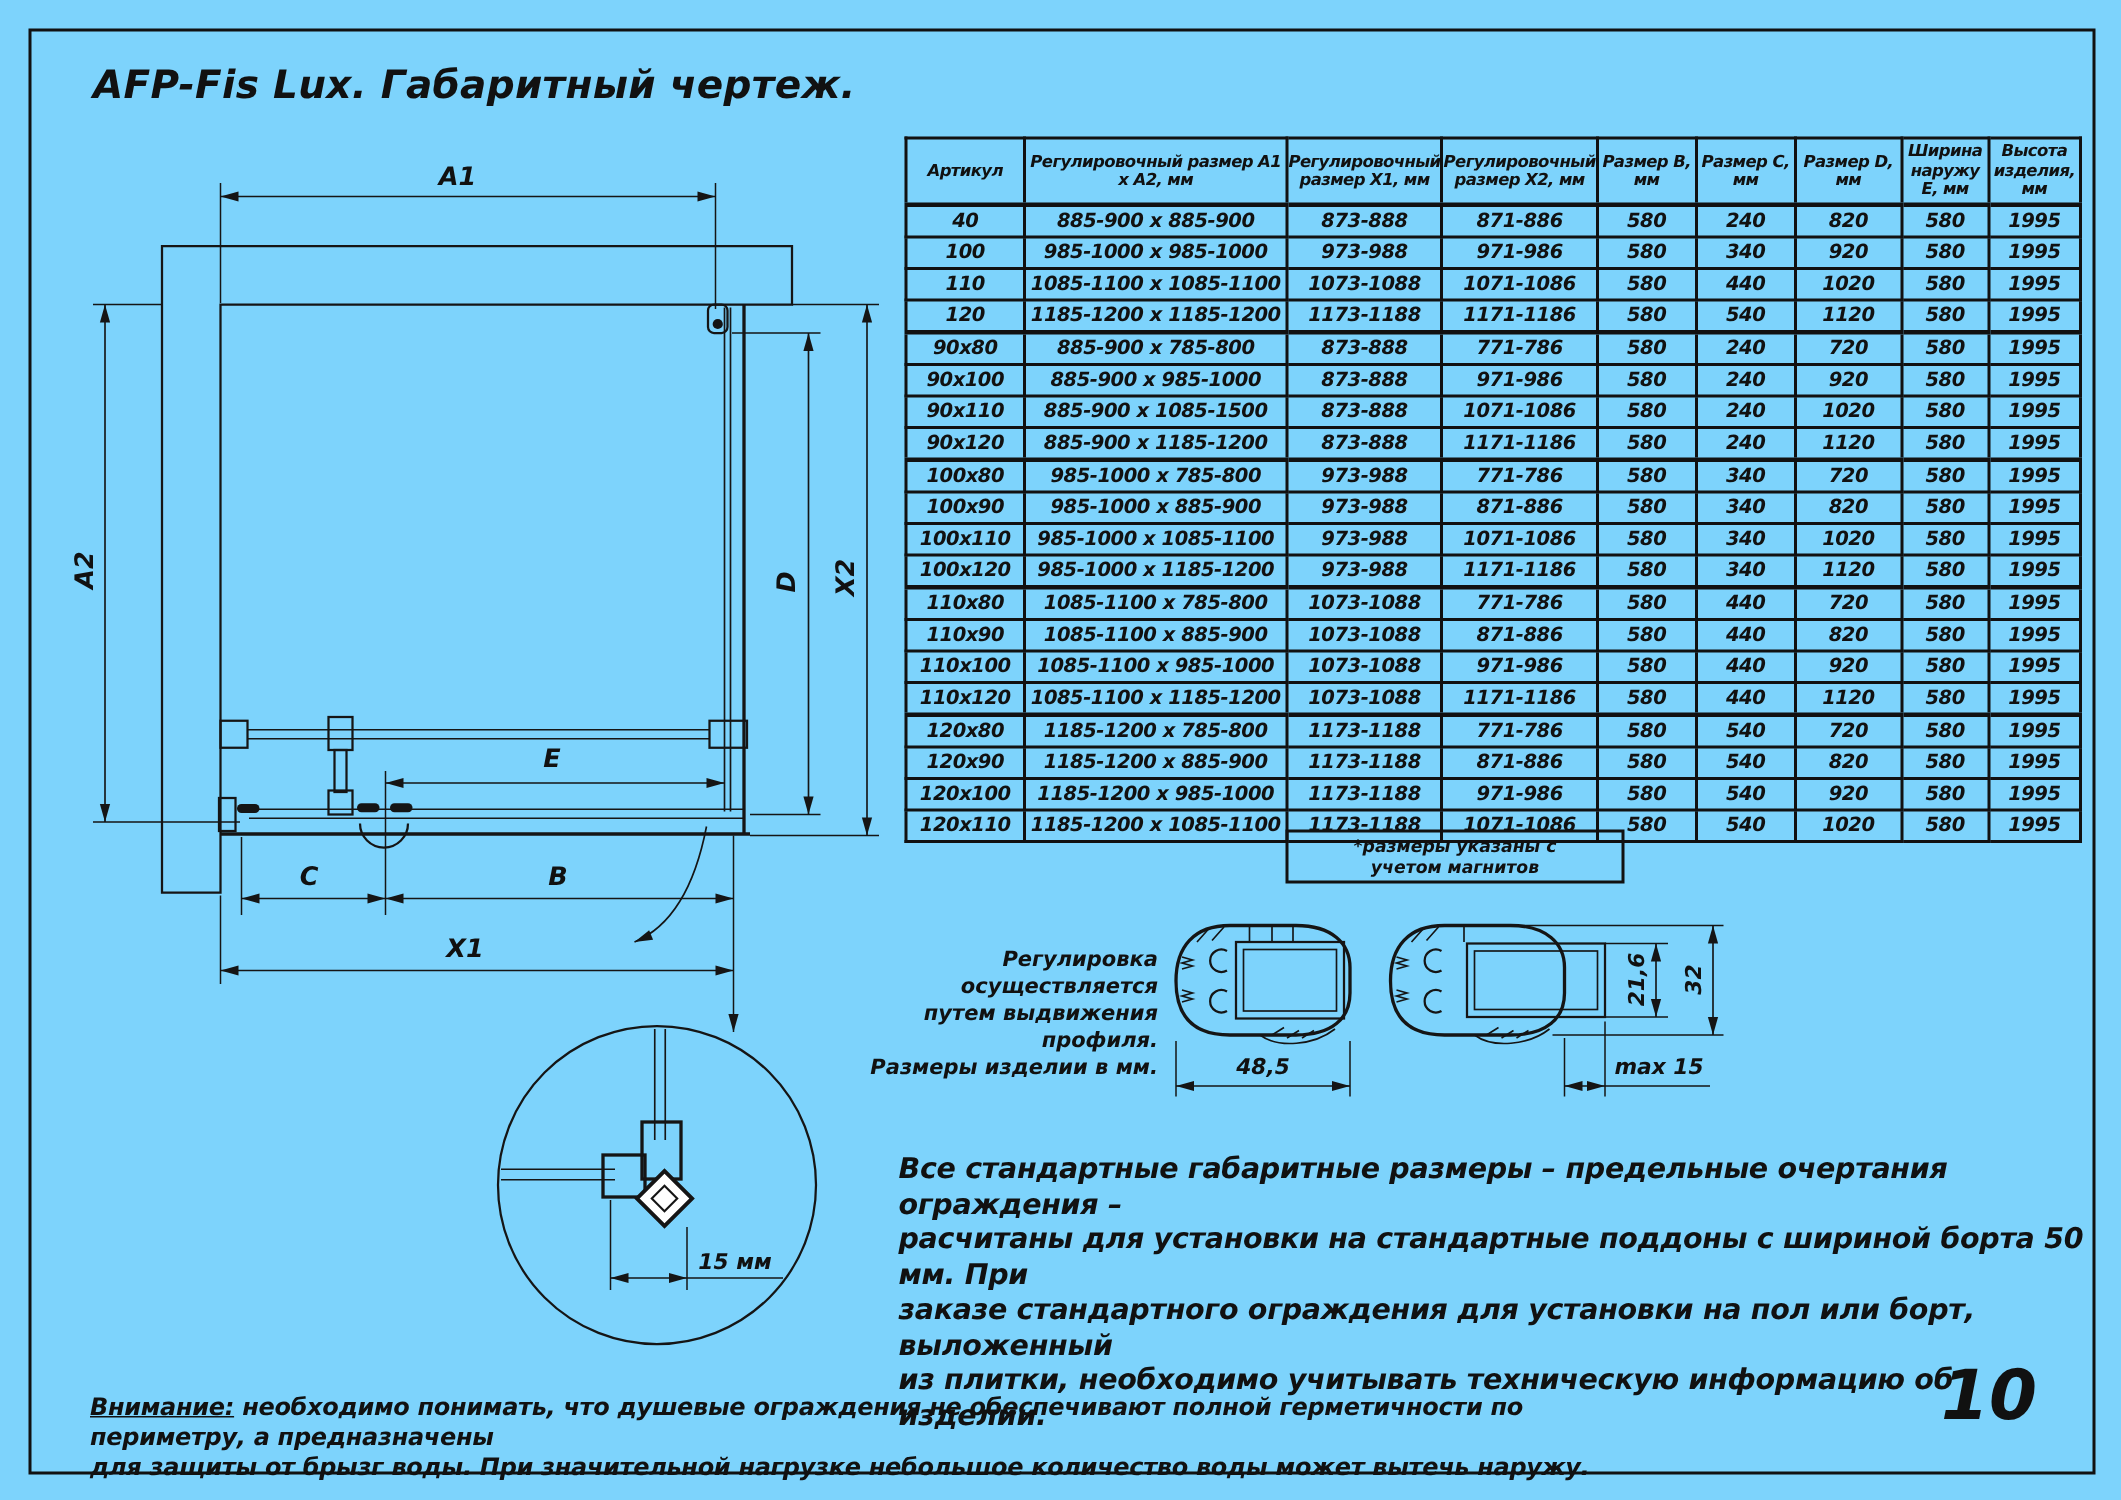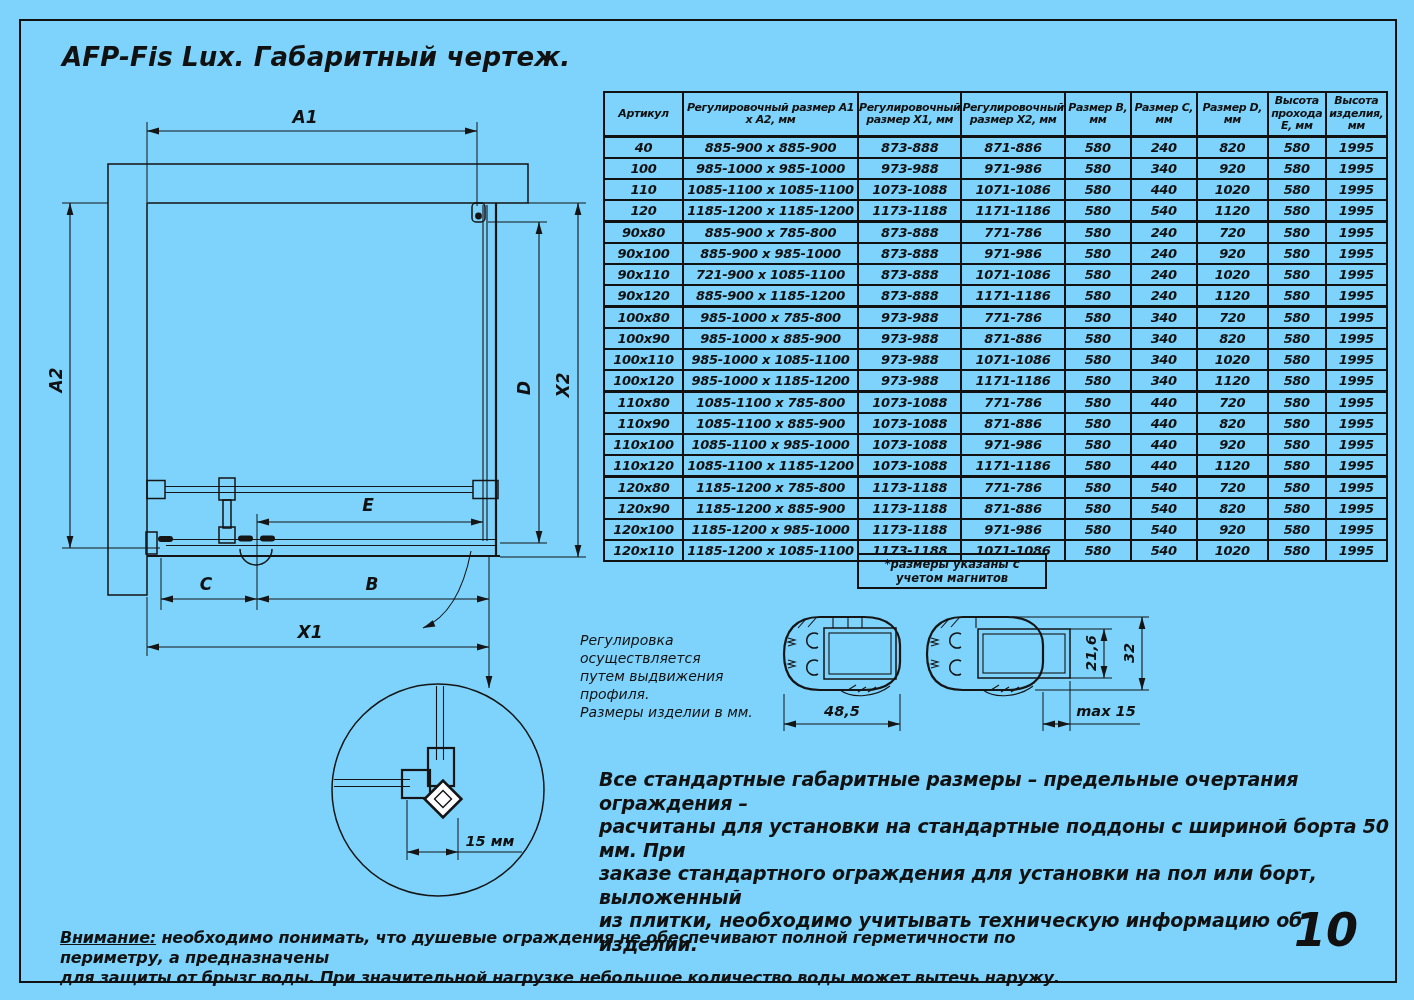--- a/index.html
+++ b/index.html
@@ -17,23 +17,23 @@
   svg .lbl-sm{font:italic 700 14.5px "DejaVu Sans",sans-serif;fill:#111;}
   
   table.sizes{position:absolute;left:603px;top:91px;border-collapse:collapse;table-layout:fixed;}
   table.sizes th,table.sizes td{border:2px solid #111;text-align:center;vertical-align:middle;
         font-style:italic;font-weight:700;padding:0;overflow:hidden;}
   table.sizes th{font-size:11px;letter-spacing:-0.4px;height:42px;line-height:12.5px;}
   table.sizes td{font-size:13px;height:19px;line-height:19px;letter-spacing:-0.3px;}
   table.sizes thead th{border-bottom:3px solid #111;}
   table.sizes tr.group-end td{border-bottom:3px solid #111;}
   .footnote{position:absolute;left:857px;top:553px;width:182px;border:2px solid #111;
-        font-size:11.5px;font-style:italic;font-weight:700;text-align:center;line-height:14px;padding:2px 2px;}
-  .reg-note{position:absolute;left:580px;top:631px;width:192px;
-        font-size:14px;font-style:italic;font-weight:400;line-height:18px;}
+        font-size:11.5px;font-style:italic;font-weight:700;text-align:center;line-height:14px;padding:2px 20px;}
+  .reg-note{position:absolute;left:580px;top:631px;width:192px;text-align:right;
+        font-size:14px;font-style:italic;font-weight:700;line-height:18px;}
   .body-text{position:absolute;left:599px;top:768px;width:790px;
         font-size:19px;font-style:italic;font-weight:700;line-height:23.5px;letter-spacing:-0.2px;}
   .warning{position:absolute;left:60px;top:928px;width:1020px;
         font-size:16px;font-style:italic;font-weight:700;line-height:20px;letter-spacing:-0.2px;}
   .warning .u{text-decoration:underline;}
   .pagenum{position:absolute;left:1248px;top:903px;width:110px;text-align:right;
         font-size:46px;font-style:italic;font-weight:700;}
 </style>
 </head>
 <body>
@@ -216,21 +216,21 @@
     </colgroup>
     <thead>
         <tr>
           <th>Артикул</th>
           <th>Регулировочный размер A1 x A2, мм</th>
           <th>Регулировочный размер X1, мм</th>
           <th>Регулировочный размер X2, мм</th>
           <th>Размер B, мм</th>
           <th>Размер C, мм</th>
           <th>Размер D, мм</th>
-          <th>Высота прохода E, мм</th>
+          <th>Ширина наружу E, мм</th>
           <th>Высота изделия, мм</th>
         </tr>
       </thead>
     <tbody>
         <tr>
           <td>40</td>
           <td>885-900 x 885-900</td>
           <td>873-888</td>
           <td>871-886</td>
           <td>580</td>
@@ -289,21 +289,21 @@
           <td>873-888</td>
           <td>971-986</td>
           <td>580</td>
           <td>240</td>
           <td>920</td>
           <td>580</td>
           <td>1995</td>
         </tr>
         <tr>
           <td>90x110</td>
-          <td>721-900 x 1085-1100</td>
+          <td>885-900 x 1085-1500</td>
           <td>873-888</td>
           <td>1071-1086</td>
           <td>580</td>
           <td>240</td>
           <td>1020</td>
           <td>580</td>
           <td>1995</td>
         </tr>
         <tr class="group-end">
           <td>90x120</td>

